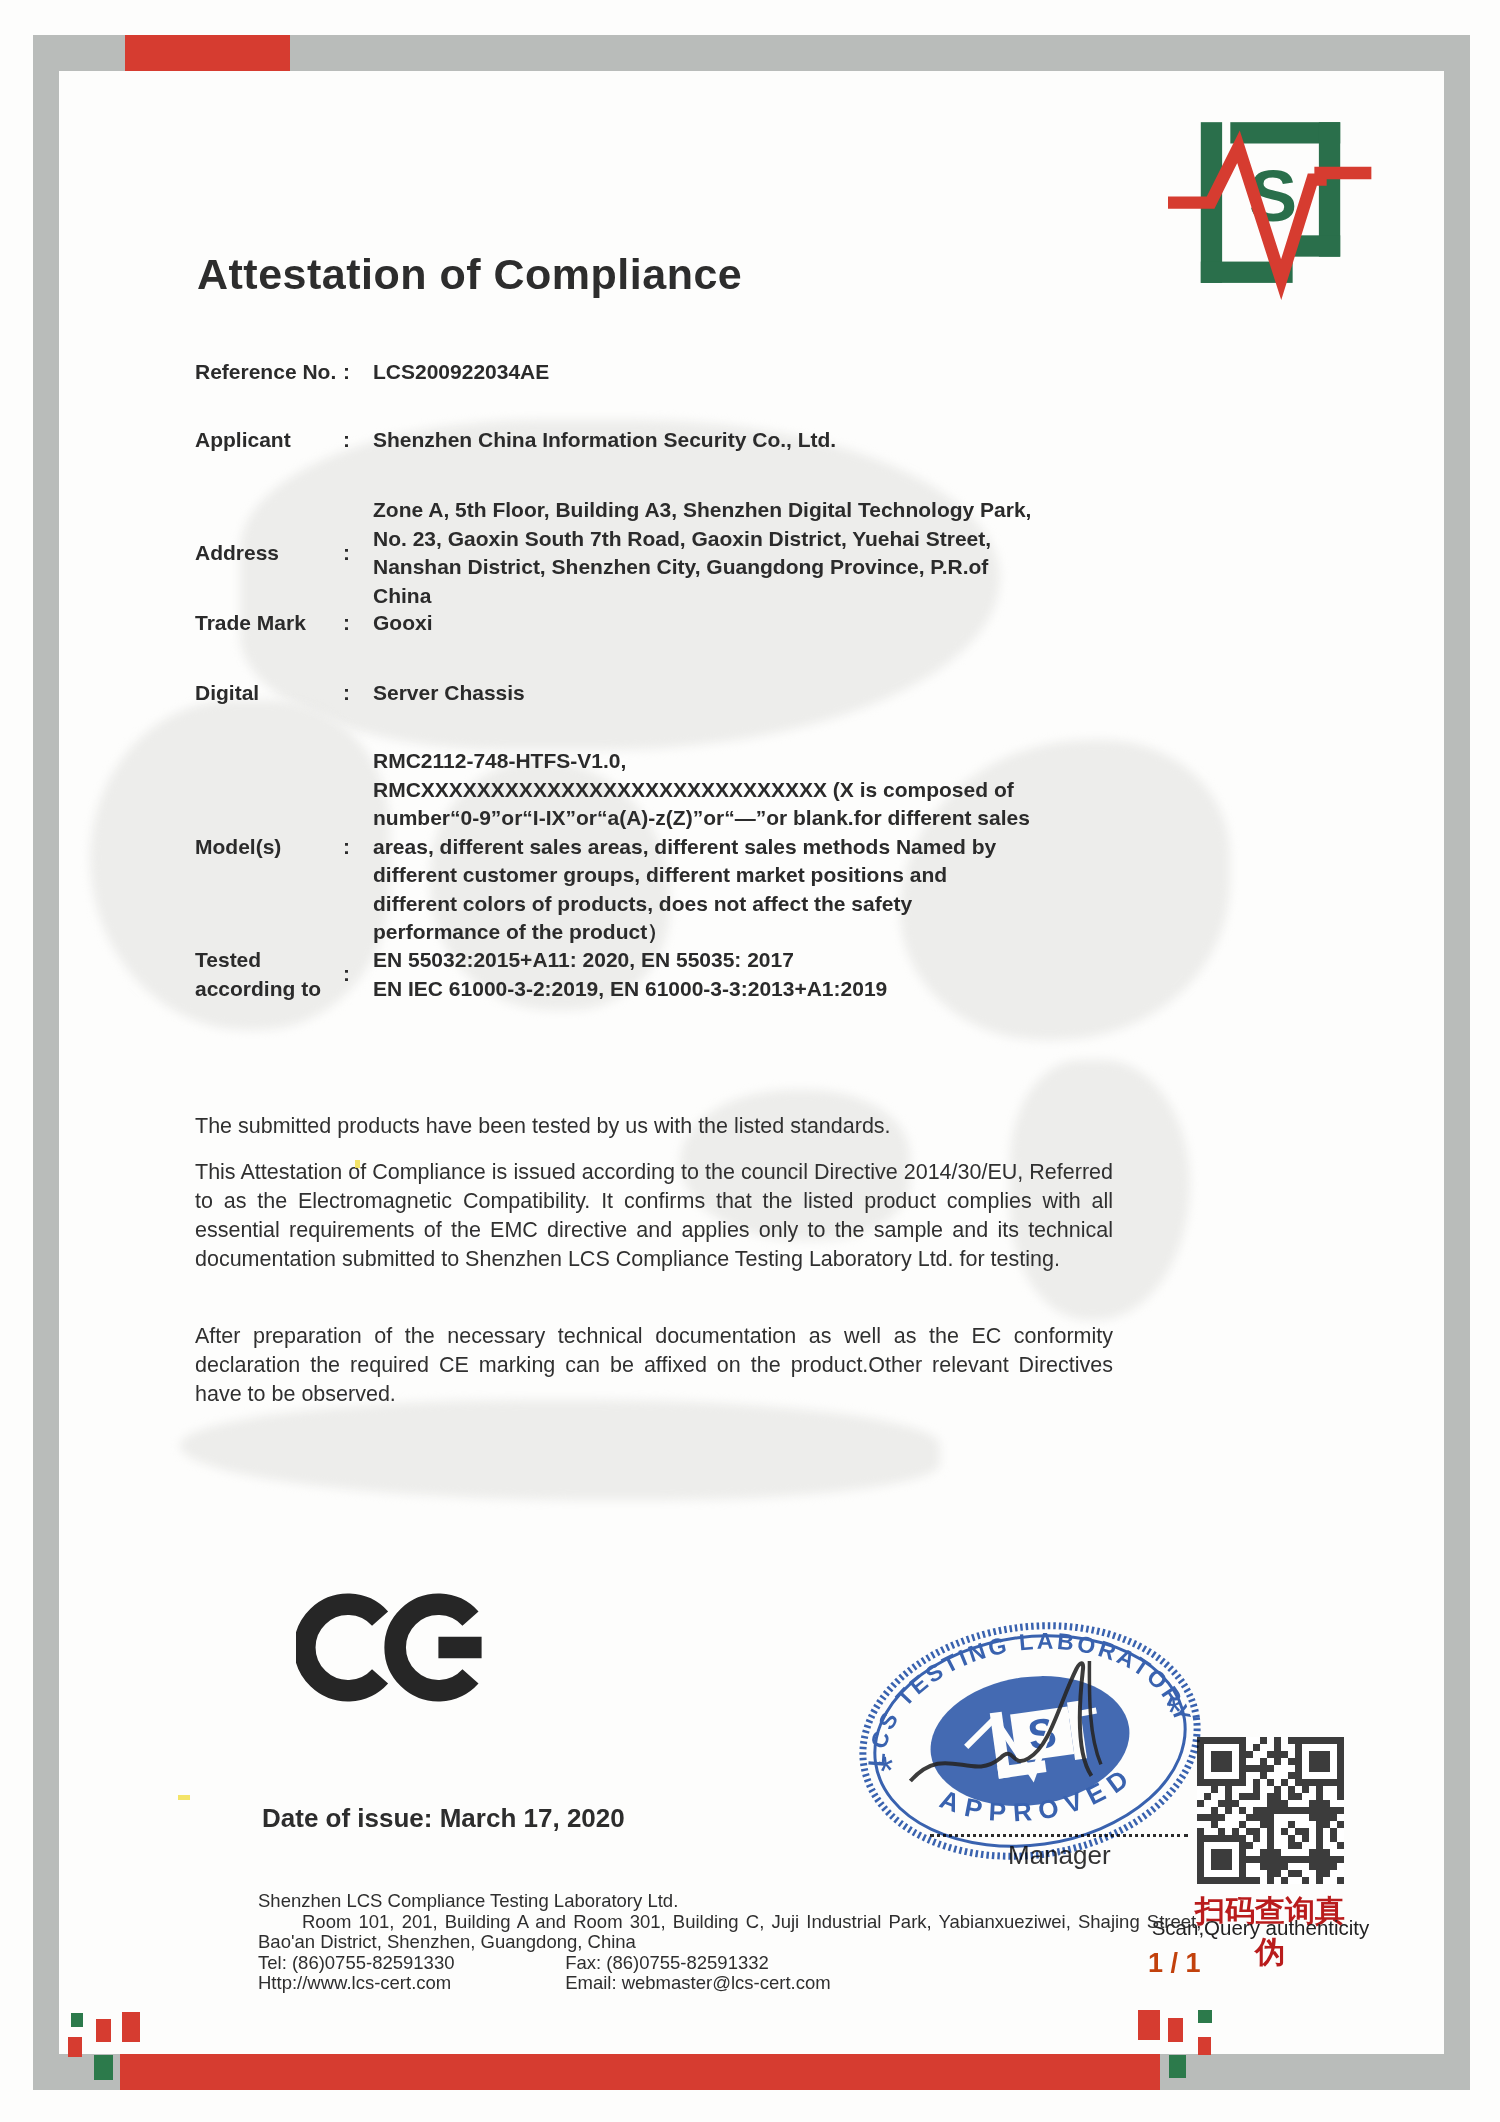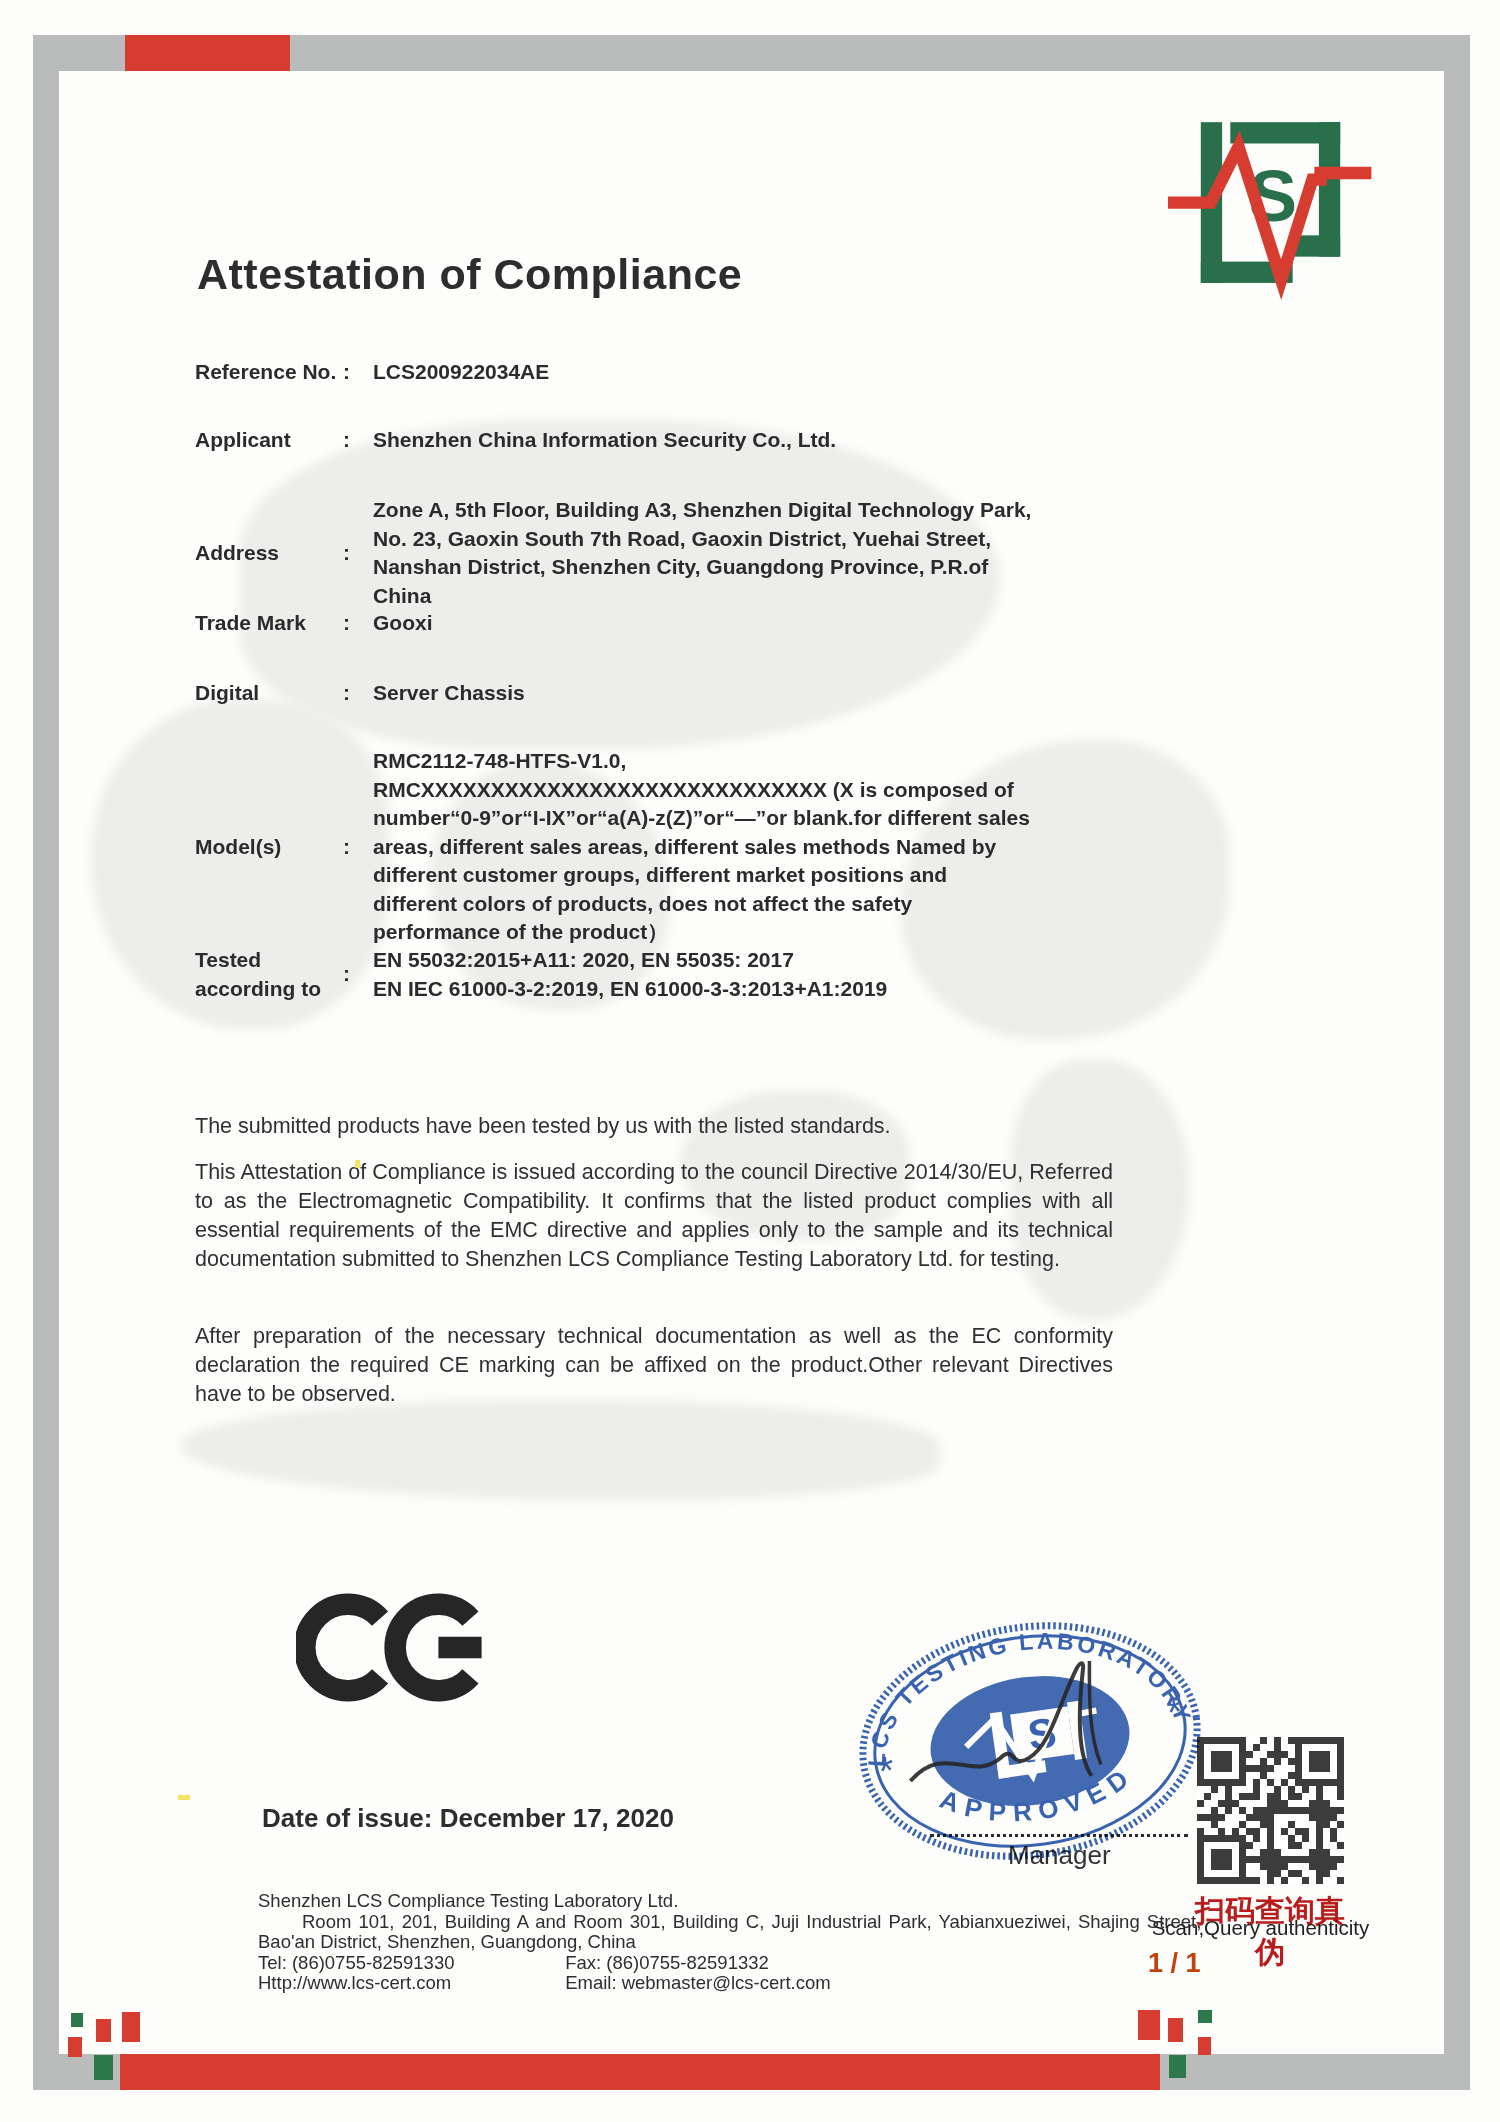--- a/index.html
+++ b/index.html
@@ -149,21 +149,21 @@
       <div class="para" style="top: 1158px;">This Attestation of Compliance is issued according to the council Directive 2014/30/EU, Referred to as the Electromagnetic Compatibility. It confirms that the listed product complies with all essential requirements of the EMC directive and applies only to the sample and its technical documentation submitted to Shenzhen LCS Compliance Testing Laboratory Ltd. for testing.</div>
       <div class="para" style="top: 1322px;">After preparation of the necessary technical documentation as well as the EC conformity declaration the required CE marking can be affixed on the product.Other relevant Directives have to be observed.</div>
     </div>
 
   <svg class="ce-svg" viewBox="0 0 250 140">
     <path d="M 105.1 33.9 A 54 54 0 1 0 105.1 106.1" fill="none" stroke="#262626" stroke-width="27"></path>
     <path d="M 218.1 33.9 A 54 54 0 1 0 218.1 106.1" fill="none" stroke="#262626" stroke-width="27"></path>
     <path d="M 178 70 L 232 70" stroke="#262626" stroke-width="27"></path>
   </svg>
 
-  <div class="date-line">Date of issue: December 17, 2020</div>
+  <div class="date-line">Date of issue: March 17, 2020</div>
 
   <div class="sig-dots"></div>
   <div class="manager">Manager</div>
 
   <div class="stamp-wrap">
     <svg viewBox="0 0 364 258" width="364" height="258">
       <ellipse cx="182" cy="129" rx="168" ry="114" fill="none" stroke="#2a57ab" stroke-width="7" stroke-dasharray="2.5 3"></ellipse>
       <ellipse cx="182" cy="129" rx="156" ry="104" fill="none" stroke="#2a57ab" stroke-width="3"></ellipse>
       <path id="stamp-arc-top" d="M 34 142 A 148 104 0 0 1 330 142" fill="none"></path>
       <path id="stamp-arc-bottom" d="M 52 150 A 140 92 0 0 0 312 150" fill="none"></path>

